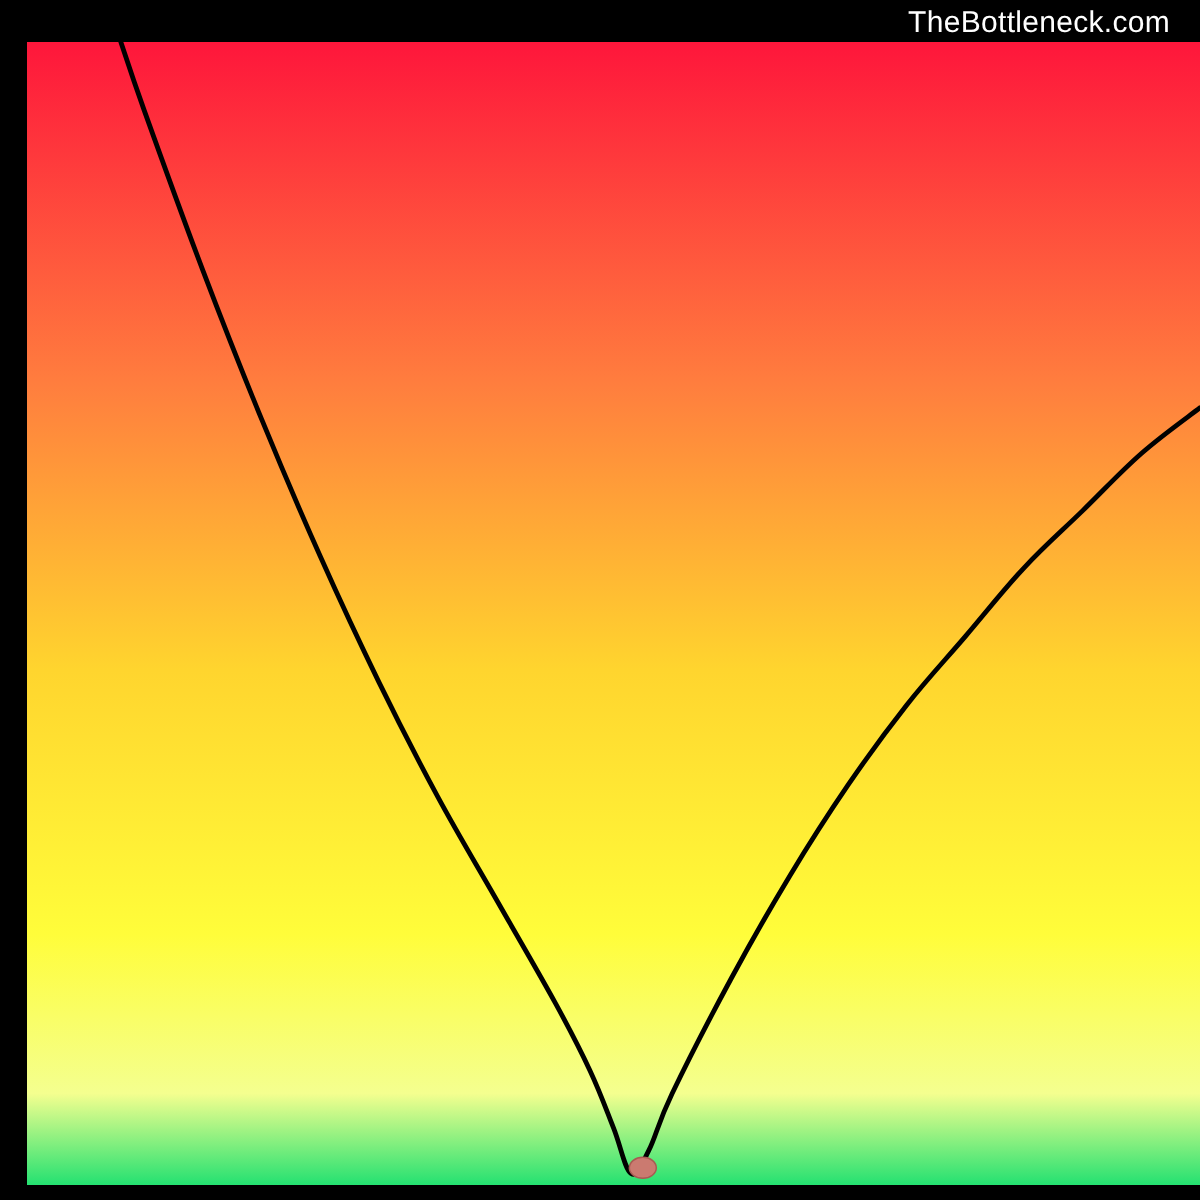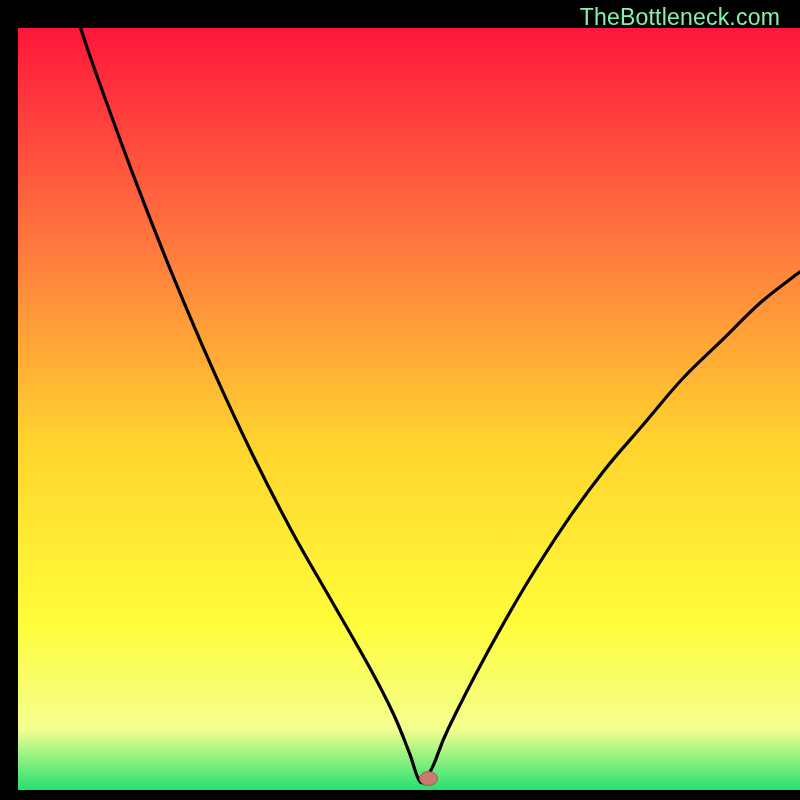--- a/index.html
+++ b/index.html
@@ -13,22 +13,22 @@
   }
   .container {
     position: relative;
     width: 800px;
     height: 800px;
   }
   .watermark {
     position: absolute;
     top: 4px;
     right: 20px;
-    color: #86efac;
-    font-size: 23px;
+    color: #ffffff;
+    font-size: 20px;
     font-weight: 500;
     letter-spacing: 0.2px;
     z-index: 10;
   }
   svg.chart {
     position: absolute;
     left: 0;
     top: 0;
   }
 </style>

